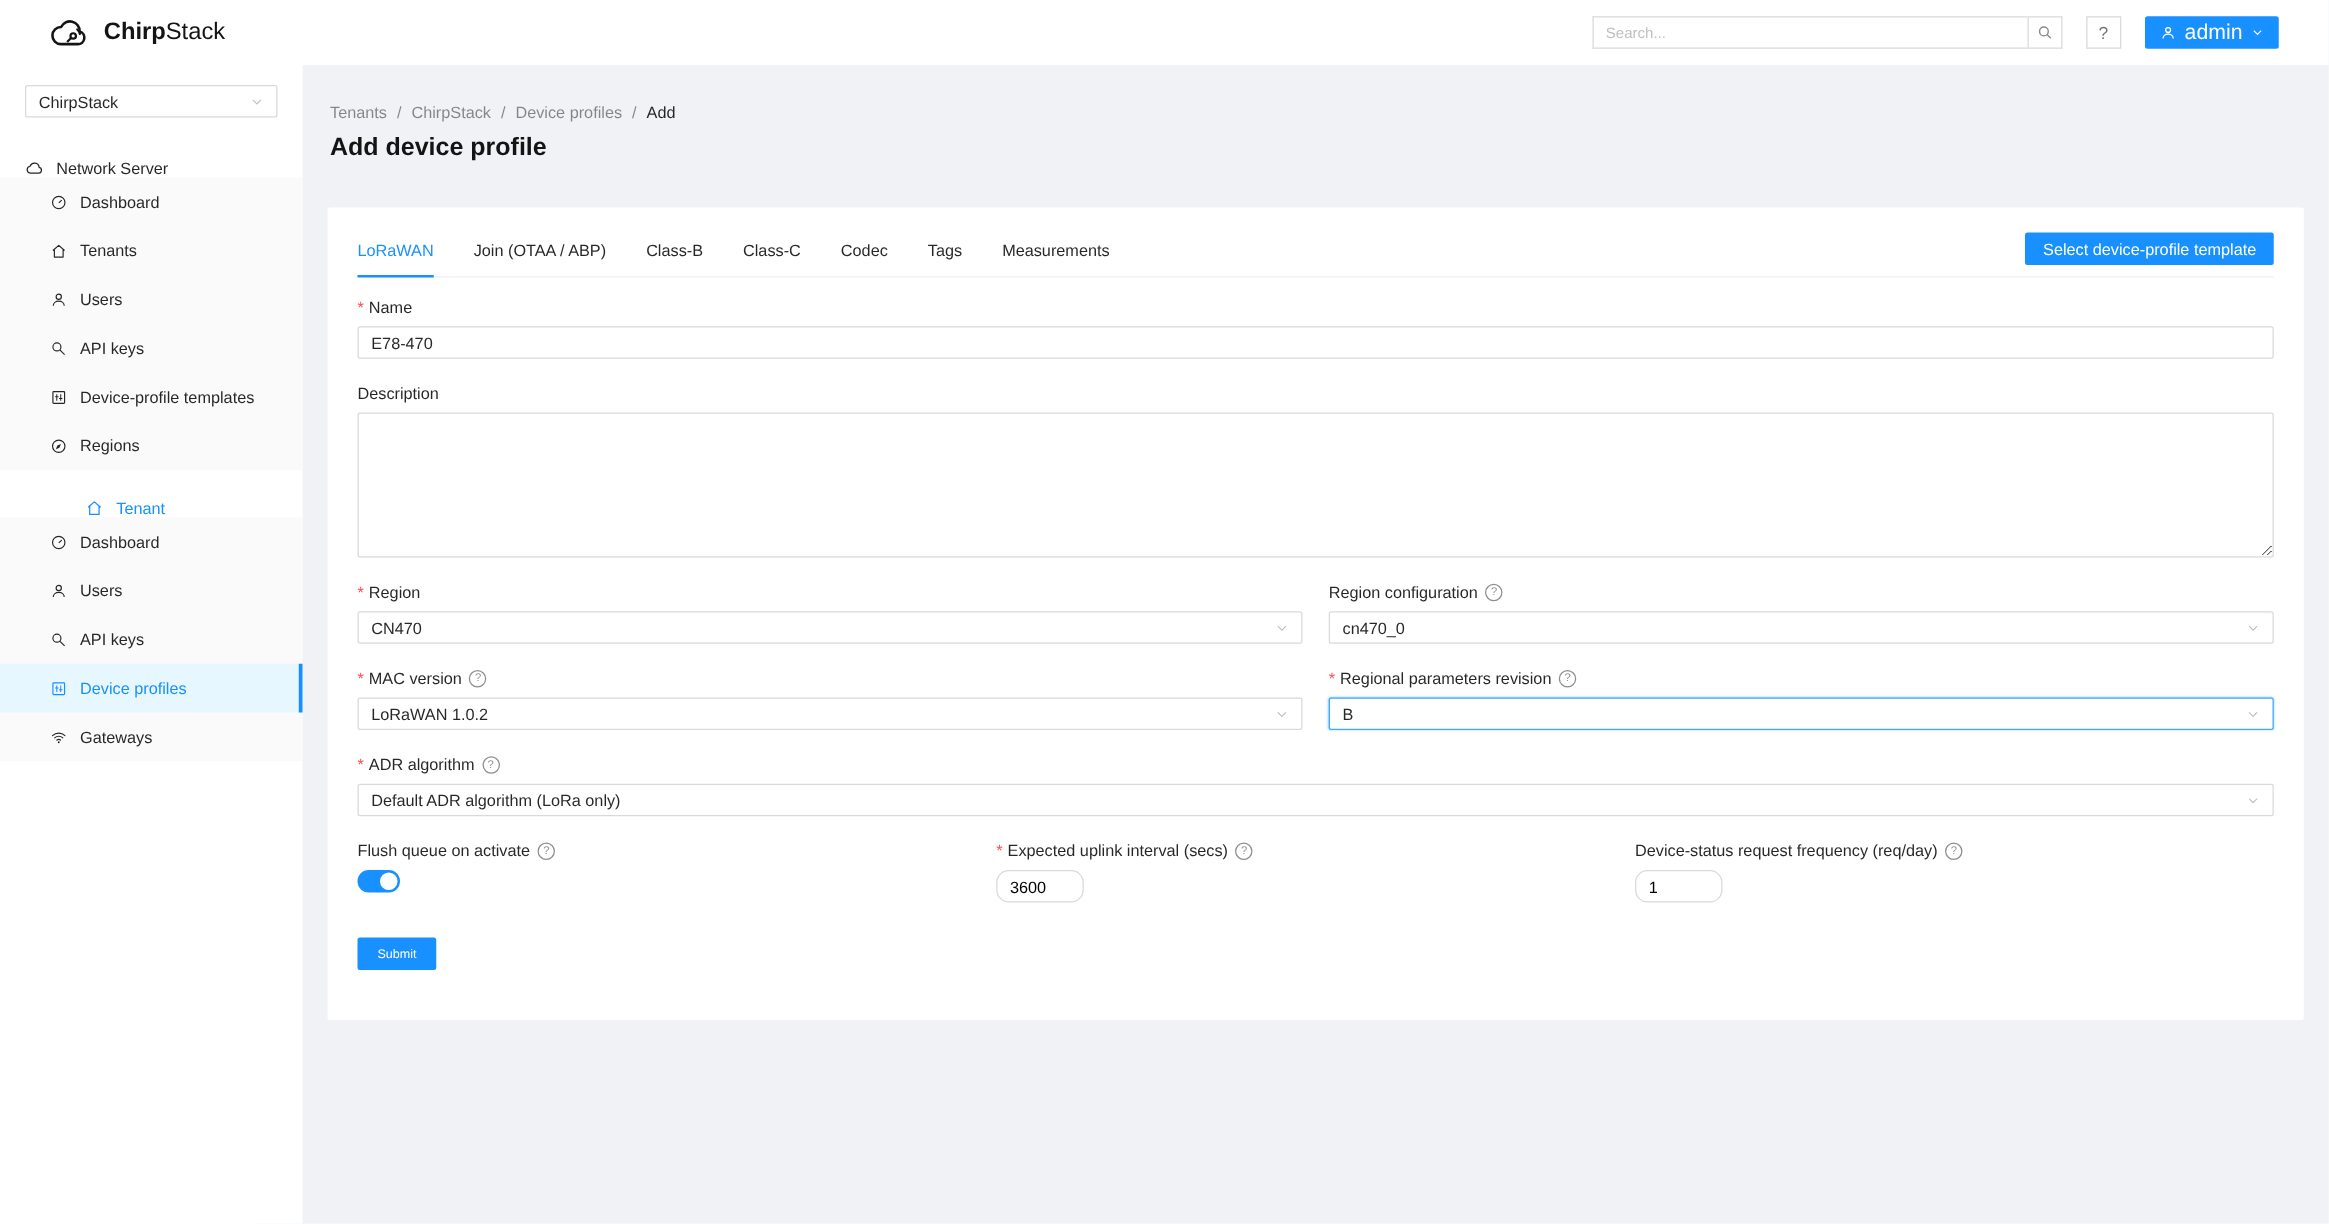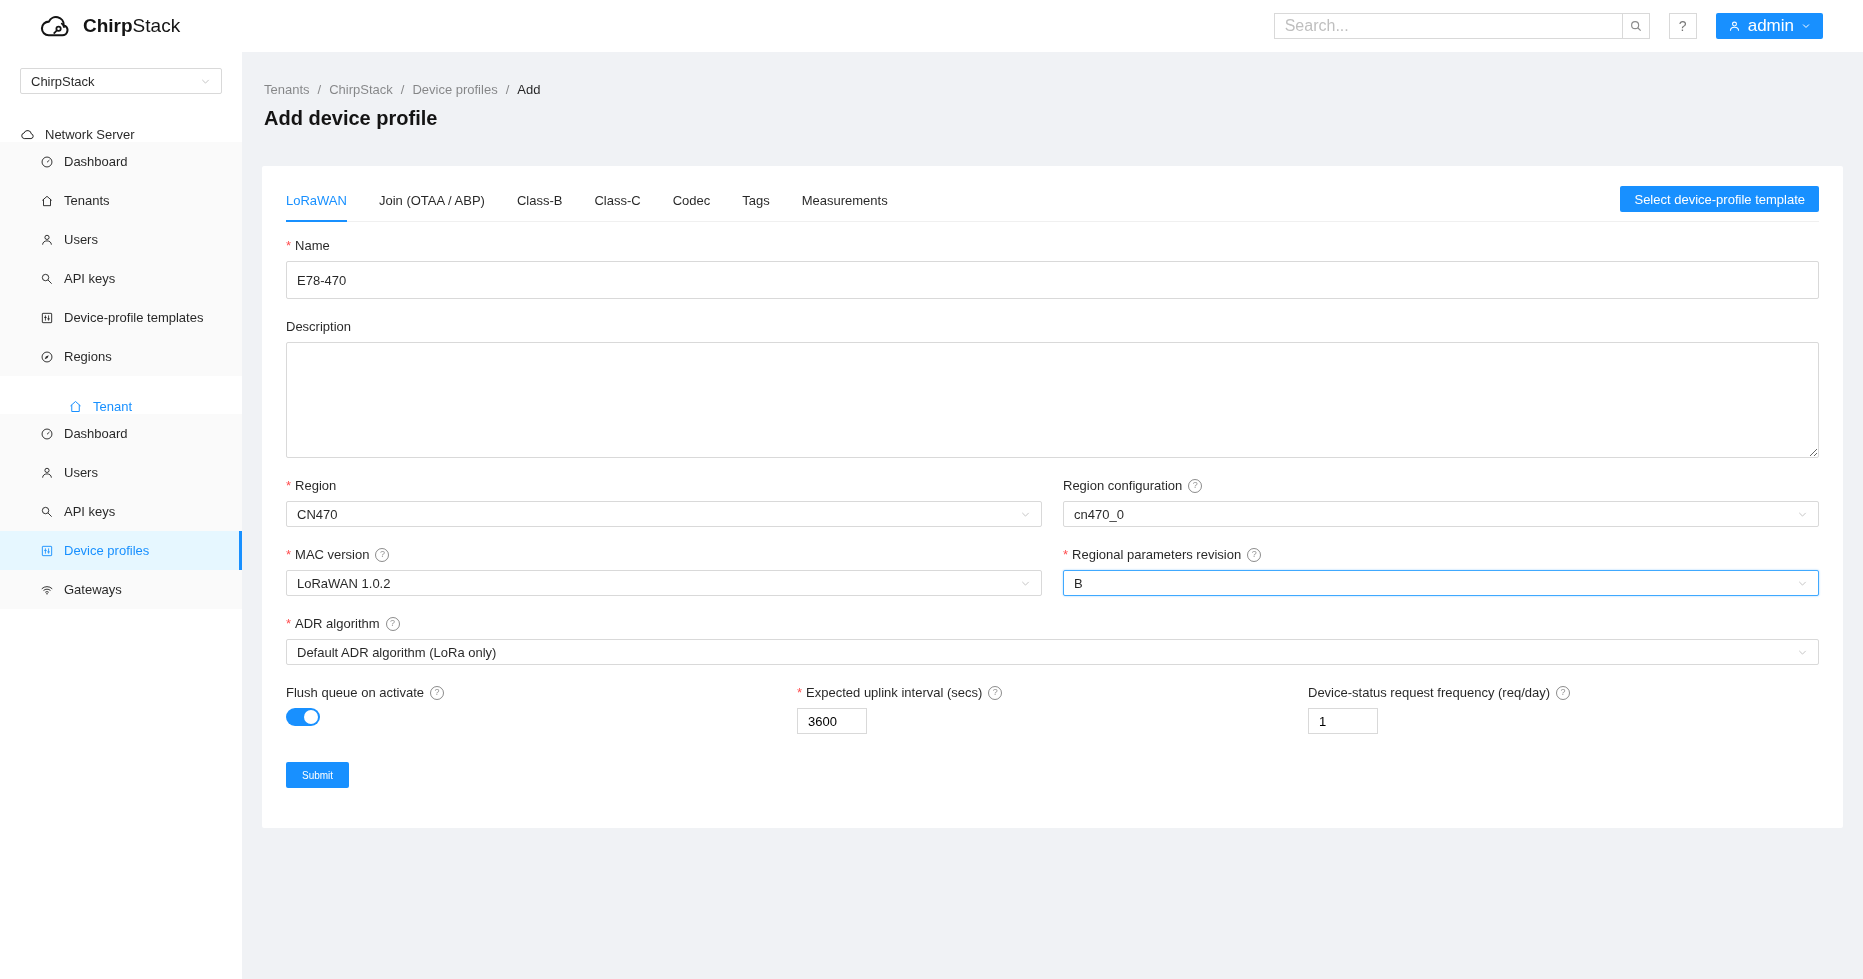--- a/index.html
+++ b/index.html
@@ -6,21 +6,21 @@
   html, body { margin:0; width:1863px; height:979px; overflow:hidden; }
   body { font-family:"Liberation Sans", sans-serif; font-size:13px; color:rgba(0,0,0,.85); background:var(--page-bg,#f0f2f5); }
 
   
   .header { height:52px; background:#fff; display:flex; align-items:center; padding:0 40px; position:relative; z-index:2; }
   .brand { display:flex; align-items:center; gap:9px; }
   .brand-text { font-size:19px; color:#141414; }
   .brand-text .bold { font-weight:700; }
   .header-right { margin-left:auto; display:flex; align-items:center; gap:19px; }
   .search-group { display:flex; }
-  .search-input { width:348px; height:26px; border:1px solid var(--border,#d9d9d9); border-right:none; padding:1px 10px; font-size:16px; outline:none; color:rgba(0,0,0,.85); font-family:inherit; }
+  .search-input { width:348px; height:26px; border:1px solid var(--border,#d9d9d9); border-right:none; padding:1px 10px; font-size:12px; outline:none; color:rgba(0,0,0,.85); font-family:inherit; }
   .search-input::placeholder { color:#bfbfbf; }
   .search-btn { width:28px; height:26px; border:1px solid var(--border,#d9d9d9); background:#fff; display:flex; align-items:center; justify-content:center; cursor:pointer; padding:0; }
   .icon-btn { width:28px; height:26px; border:1px solid var(--border,#d9d9d9); background:#fff; display:flex; align-items:center; justify-content:center; color:rgba(0,0,0,.55); font-size:14px; cursor:pointer; }
   .admin-btn { height:26px; background:var(--primary,#1890ff); color:#fff; border:none; border-radius:2px; display:flex; align-items:center; gap:7px; padding:0 12px; font-size:17px; cursor:pointer; font-family:inherit; }
 
   
   .layout { display:flex; height:927px; }
   .sidebar { width:242px; background:#fff; flex:none; }
   .tenant-select { margin:16px 20px 10px; height:26px; border:1px solid var(--border,#d9d9d9); border-radius:2px; display:flex; align-items:center; justify-content:space-between; padding:0 10px; background:#fff; cursor:pointer; }
   .menu-title { height:38px; display:flex; align-items:flex-end; gap:10px; padding:0 20px; color:rgba(0,0,0,.85); cursor:pointer; }
@@ -44,29 +44,29 @@
   .tab { padding:6px 0 13px; cursor:pointer; color:rgba(0,0,0,.85); position:relative; }
   .tab.active { color:var(--primary,#1890ff); }
   .tab.active::after { content:""; position:absolute; left:0; right:0; bottom:-1px; height:2px; background:var(--primary,#1890ff); }
   .template-btn { height:26px; background:var(--primary,#1890ff); border:none; border-radius:2px; color:#fff; font-size:13px; padding:0 14px; margin-bottom:9px; cursor:pointer; font-family:inherit; }
 
   .form { margin-top:16px; }
   .form-item { margin-bottom:20px; }
   .form-label { display:flex; align-items:center; margin-bottom:8px; color:rgba(0,0,0,.85); }
   .req { color:var(--danger,#ff4d4f); margin-right:4px; }
   .qicon { width:14px; height:14px; border-radius:50%; border:1px solid rgba(0,0,0,.45); color:rgba(0,0,0,.45); font-size:9px; line-height:1; display:inline-flex; align-items:center; justify-content:center; margin-left:6px; cursor:pointer; flex:none; }
-  .text-input { width:100%; height:38px; border:1px solid var(--border,#d9d9d9); border-radius:2px; padding:0 10px; font-size:13px; color:rgba(0,0,0,.85); outline:none; background:#fff; font-family:inherit; }
+  .text-input { width:100%; height:26px; border:1px solid var(--border,#d9d9d9); border-radius:2px; padding:0 10px; font-size:13px; color:rgba(0,0,0,.85); outline:none; background:#fff; font-family:inherit; }
   .textarea { width:100%; height:116px; border:1px solid var(--border,#d9d9d9); border-radius:2px; padding:6px 10px; font-size:13px; resize:vertical; outline:none; font-family:inherit; display:block; }
   .select { height:26px; border:1px solid var(--border,#d9d9d9); border-radius:2px; display:flex; align-items:center; justify-content:space-between; padding:0 10px; background:#fff; cursor:pointer; }
   .select.focused { border-color:var(--focus-border,#40a9ff); box-shadow:0 0 2px rgba(24,144,255,.45); }
   .row2 { display:flex; gap:21px; }
   .row2 > .col { flex:1; min-width:0; }
   .row3 { display:flex; margin-bottom:4px; }
   .row3 > .col { flex:1; min-width:0; }
-  .mini-input { width:70px; height:26px; border:1px solid var(--border,#d9d9d9); border-radius:0; padding:0 10px; font-size:13px; outline:none; font-family:inherit; }
+  .mini-input { width:70px; height:26px; border:1px solid var(--border,#d9d9d9); border-radius:10px; padding:0 10px; font-size:13px; outline:none; font-family:inherit; }
   .switch { width:34px; height:18px; border-radius:9px; background:var(--primary,#1890ff); position:relative; cursor:pointer; margin-top:3px; }
   .switch .knob { position:absolute; top:2px; right:2px; width:14px; height:14px; border-radius:50%; background:#fff; }
   .submit-btn { height:26px; background:var(--primary,#1890ff); color:#fff; border:none; border-radius:2px; padding:0 16px; font-size:10px; margin-top:4px; cursor:pointer; font-family:inherit; }
 </style>
 </head>
 <body>
 
 <div class="header">
   <div class="brand">
     <svg viewBox="0 0 32 26" width="34" height="27">

